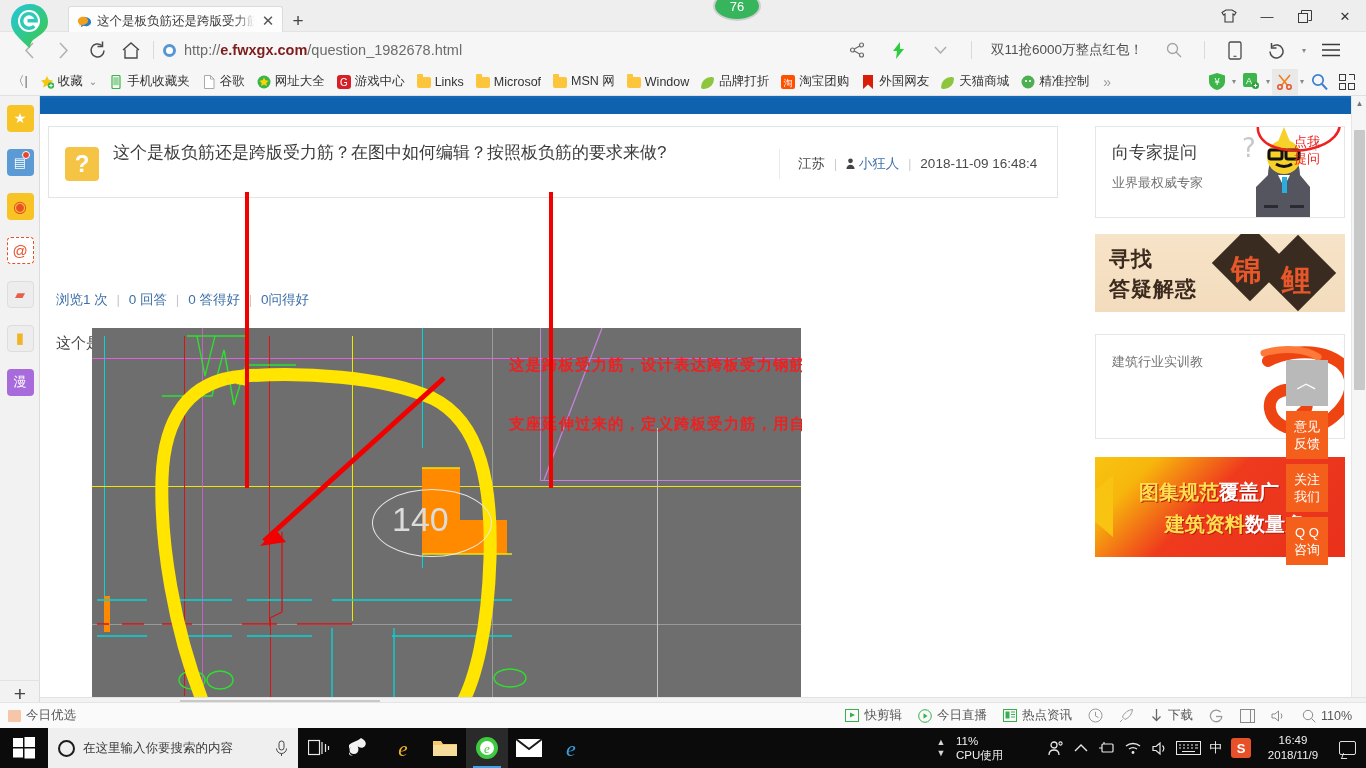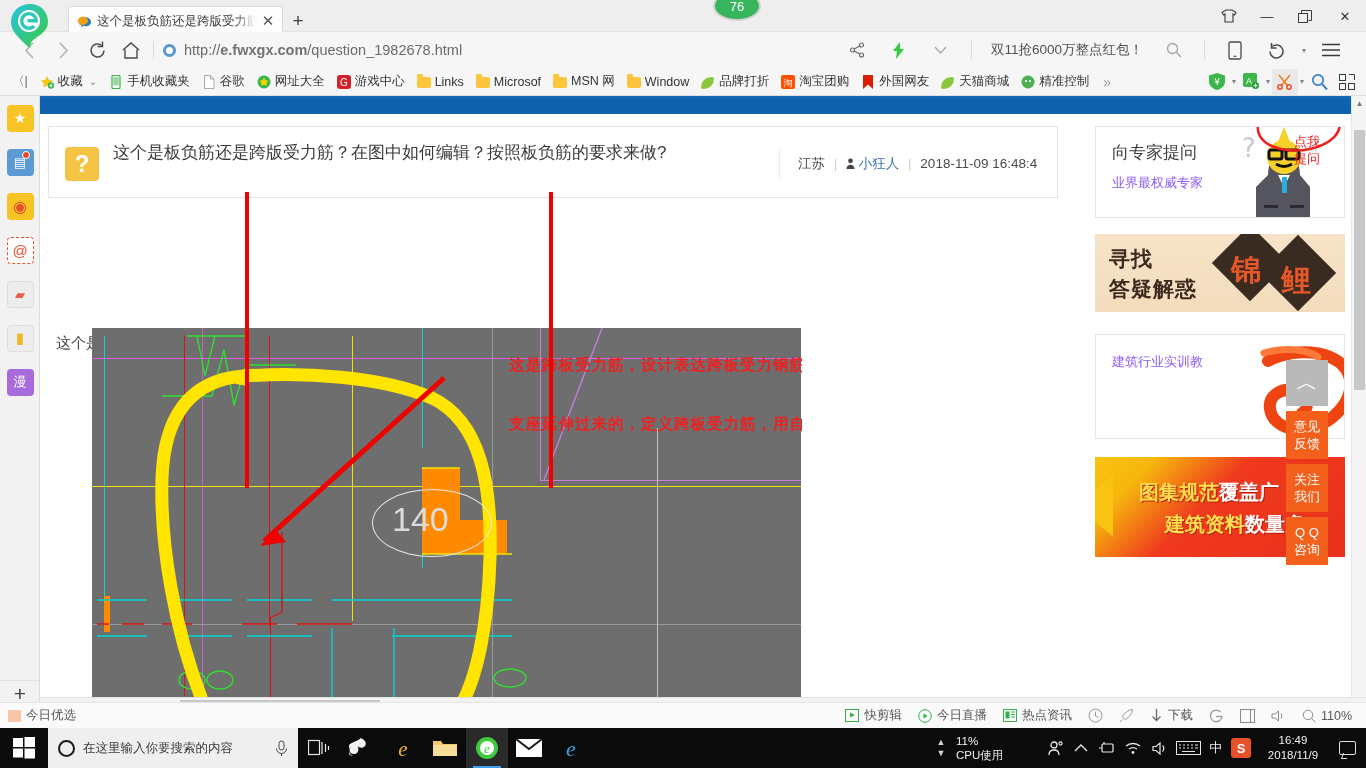--- a/index.html
+++ b/index.html
@@ -51,21 +51,21 @@
   .navbar {
     position:absolute; left:0; top:32px; width:1366px; height:36px;
     background:#f6f6f6; display:flex; align-items:center;
   }
   .nav-ico { width:34px; height:34px; display:flex; align-items:center; justify-content:center; color:#9b9b9b; }
   .nav-ico.dark { color:#4a4a4a; }
   .nav-sep { width:1px; height:18px; background:#dadada; margin:0 5px; }
   .addrwrap { flex:1 1 auto; display:flex; align-items:center; height:36px; padding-left:4px; }
   .addr-dot { width:13px; height:13px; border-radius:50%; border:3px solid #5796d6; background:#fff; margin-right:8px; flex:0 0 13px; }
   .url { font-size:14.5px; color:#6b6b6b; white-space:nowrap; }
-  .url b { color:#737373; font-weight:bold; }
+  .url b { color:#7f1d1d; font-weight:bold; }
   .nav-right { display:flex; align-items:center; height:36px; padding-right:4px; gap:8px; }
   .promo { font-size:13.5px; color:#4f4f4f; white-space:nowrap; padding:0 6px; }
 
   
   .bmbar {
     position:absolute; left:0; top:68px; width:1366px; height:28px;
     background:#f6f6f6; border-bottom:1px solid #e0e0e0;
     display:flex; align-items:center; padding-left:6px;
   }
   .bm { display:flex; align-items:center; gap:4px; padding:0 6px; height:24px; white-space:nowrap;
@@ -138,21 +138,21 @@
           font-family:"Liberation Serif","DejaVu Serif",serif; font-weight:bold; white-space:nowrap; letter-spacing:1px;}
   .ann-bg { position:absolute; left:709px; top:0; width:420px; height:379px; background:#fff; }
 
   
   .redline { position:absolute; width:4px; background:#f20000; }
 
   
   .sidebar { position:absolute; left:1055px; top:30px; width:250px; }
   .sb-card { border:1px solid #e6e6e6; background:#fff; padding:14px 16px; position:relative; overflow:hidden; }
   .sb-title { font-size:17px; color:#3c3c3c; margin-bottom:8px; }
-  .sb-sub { font-size:13px; color:#8b5cf6; line-height:21px; }
+  .sb-sub { font-size:13px; color:#737373; line-height:21px; }
   .mascot { position:absolute; right:6px; bottom:0; width:110px; height:100px; }
   .bubble { position:absolute; right:-4px; top:-22px; width:96px; height:56px; }
   .bubble-txt { position:absolute; right:4px; top:6px; color:#ef2020; font-size:13px; line-height:17px; text-align:center; width:66px; }
 
   .banner-jin {
     margin-top:16px; width:250px; height:78px; position:relative; overflow:hidden;
     background:linear-gradient(180deg,#f7e3c8 0%,#f3dcbd 100%);
   }
   .jin-txt { position:absolute; left:14px; top:10px; color:#3b2a1d; font-size:25px; font-weight:bold; line-height:30px; }
   .jin-txt span { display:block; font-size:21px; letter-spacing:1px;}
@@ -563,20 +563,29 @@
                 <circle cx="5" cy="3" r="2.6" fill="#444"></circle>
                 <path d="M0.5 12c0-2.8 2-4.6 4.5-4.6S9.5 9.2 9.5 12z" fill="#444"></path>
               </svg>
           </span>
           <span class="lnk">小狂人</span>
           <span class="sep">|</span>
           <span>2018-11-09 16:48:4</span>
         </div>
       </div>
 
+      <div class="stats">
+        <span>浏览1 次</span>
+        <span class="sep">|</span>
+        <span>0 回答</span>
+        <span class="sep">|</span>
+        <span>0 答得好</span>
+        <span class="sep">|</span>
+        <span>0问得好</span>
+      </div>
 
       <div class="qbody">这个是板负筋还是跨版受力筋？在图中如何编辑？按照板负筋的要求来做?</div>
     </div>
 
     <div class="cad">
 
       <div class="ln" style="left:12px;top:8px;width:1px;height:272px;background:#00d8d8"></div>
       <div class="ln" style="left:12px;top:268px;width:6px;height:36px;background:#ff8a00"></div>
       <div class="ln" style="left:0;top:30px;width:710px;height:1px;background:#e05fe0"></div>
       <div class="ln" style="left:0;top:158px;width:710px;height:1px;background:#f2e500"></div>

